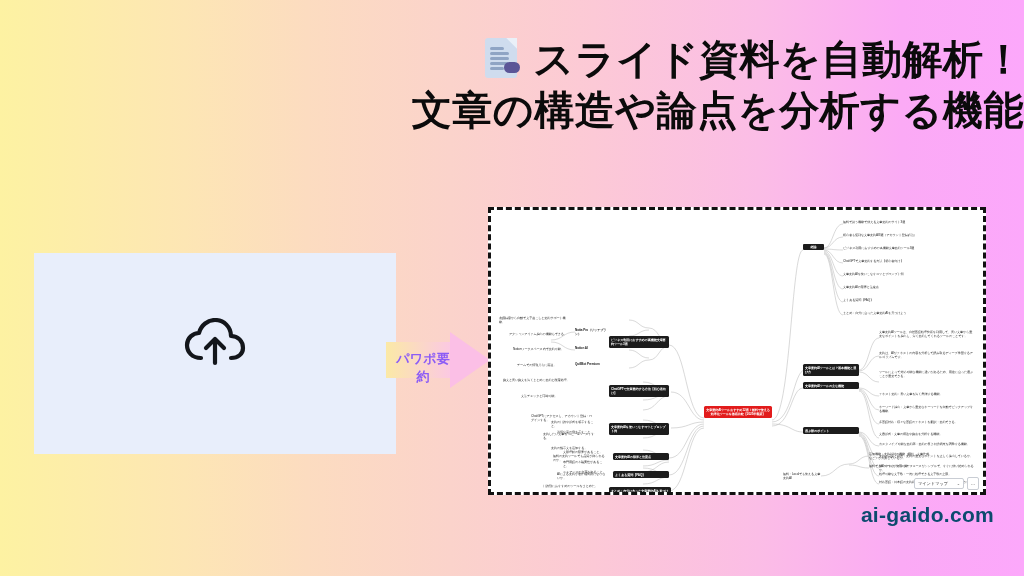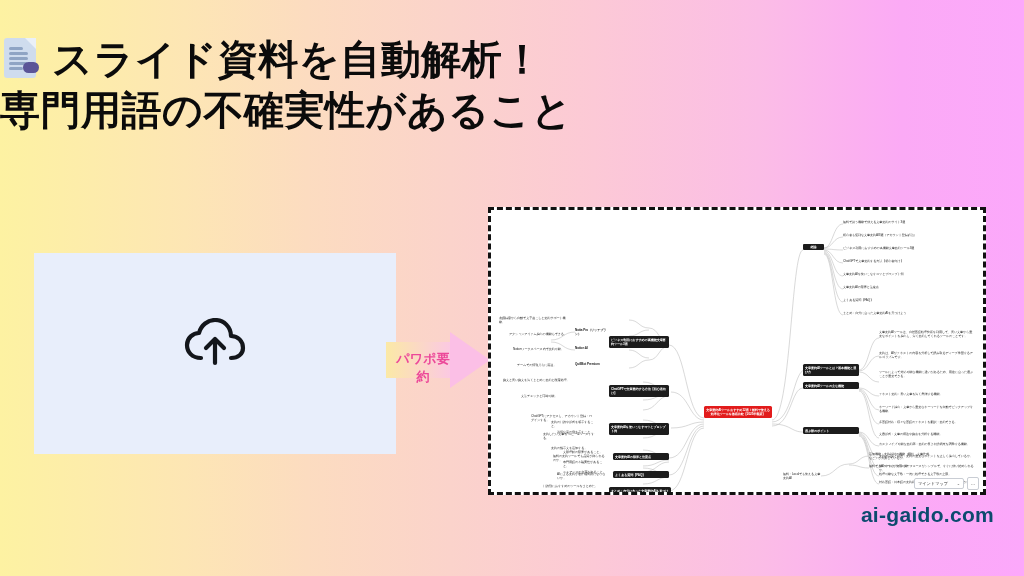--- a/index.html
+++ b/index.html
@@ -6,21 +6,21 @@
   body{
     width:1024px;height:576px;overflow:hidden;
     font-family:"Liberation Sans","DejaVu Sans",sans-serif;
     background:linear-gradient(90deg,#fdf2a2 0%,#fde6b4 18%,#fcdcc0 30%,#fbd3cb 44%,#fcc9d6 58%,#fbbde6 74%,#fbaaf5 88%,#fca8fb 100%);
     position:relative;
   }
 
   
   .title-wrap{
     position:absolute;left:0;top:34px;width:1024px;
-    text-align:left;line-height:1.28;
+    text-align:right;line-height:1.28;
   }
   .title-line{
     font-size:40px;font-weight:bold;color:#0b0b0b;
     letter-spacing:.5px;white-space:nowrap;
   }
   .doc-emoji{
     display:inline-block;vertical-align:-8px;
     width:40px;height:46px;position:relative;margin-right:12px;
   }
   .doc-emoji .sheet{
@@ -69,21 +69,21 @@
     position:absolute;left:0;top:10px;width:66px;height:36px;
     background:linear-gradient(90deg,#fbe9a6 0%,#fbc8e4 100%);
   }
   .arrow .head{
     position:absolute;left:64px;top:0;width:0;height:0;
     border-top:28px solid transparent;border-bottom:28px solid transparent;
     border-left:40px solid #fbbfe6;
   }
   .arrow .arrow-label{
     position:absolute;left:4px;top:18px;width:66px;text-align:center;
-    font-size:13px;font-weight:bold;color:#ec4899;letter-spacing:.2px;
+    font-size:13px;font-weight:bold;color:#8b5cf6;letter-spacing:.2px;
   }
 
   
   .mindmap-panel{
     position:absolute;left:488px;top:207px;width:498px;height:288px;
     background:#ffffff;border:3px dashed #111111;box-sizing:border-box;
   }
   .mm-inner{position:absolute;inset:0;overflow:hidden;}
   .mm-svg{position:absolute;left:0;top:0;}
 
@@ -136,21 +136,21 @@
 <div class="title-wrap">
   <div class="title-line">
     <span class="doc-emoji">
       <span class="sheet"></span>
       <span class="fold"></span>
       <span class="ln l1"></span><span class="ln l2"></span><span class="ln l3"></span>
       <span class="ln l4"></span><span class="ln l5"></span>
       <span class="mark"></span>
     </span><span>スライド資料を自動解析！</span>
   </div>
-  <div class="title-line">専門用語の不確実性があること</div>
+  <div class="title-line">文章の構造や論点を分析する機能</div>
 </div>
 
 <div class="upload-card">
   <span class="cloud-icon">
     <svg width="62" height="48" viewBox="0 0 62 48" fill="none">
       <path d="M17 40 C8 40 3 34 3 27 C3 20 9 15 15 15 C17 7 24 2 31 2 C40 2 47 9 47 18 C54 18 59 23 59 30 C59 36 54 40 47 40" stroke="#13161b" stroke-width="4.2" stroke-linecap="round" stroke-linejoin="round"></path>
       <path d="M31 45 L31 22" stroke="#13161b" stroke-width="4.2" stroke-linecap="round"></path>
       <path d="M22 30 L31 21 L40 30" stroke="#13161b" stroke-width="4.2" stroke-linecap="round" stroke-linejoin="round"></path>
     </svg>
   </span>

